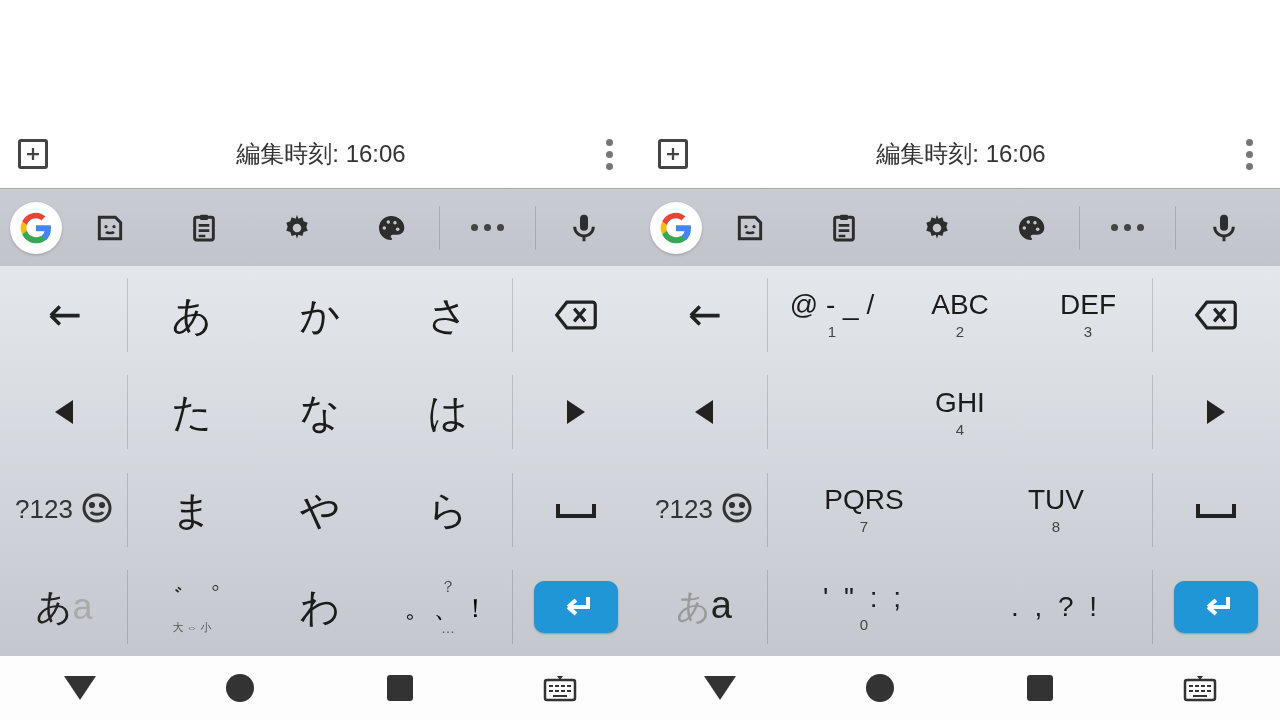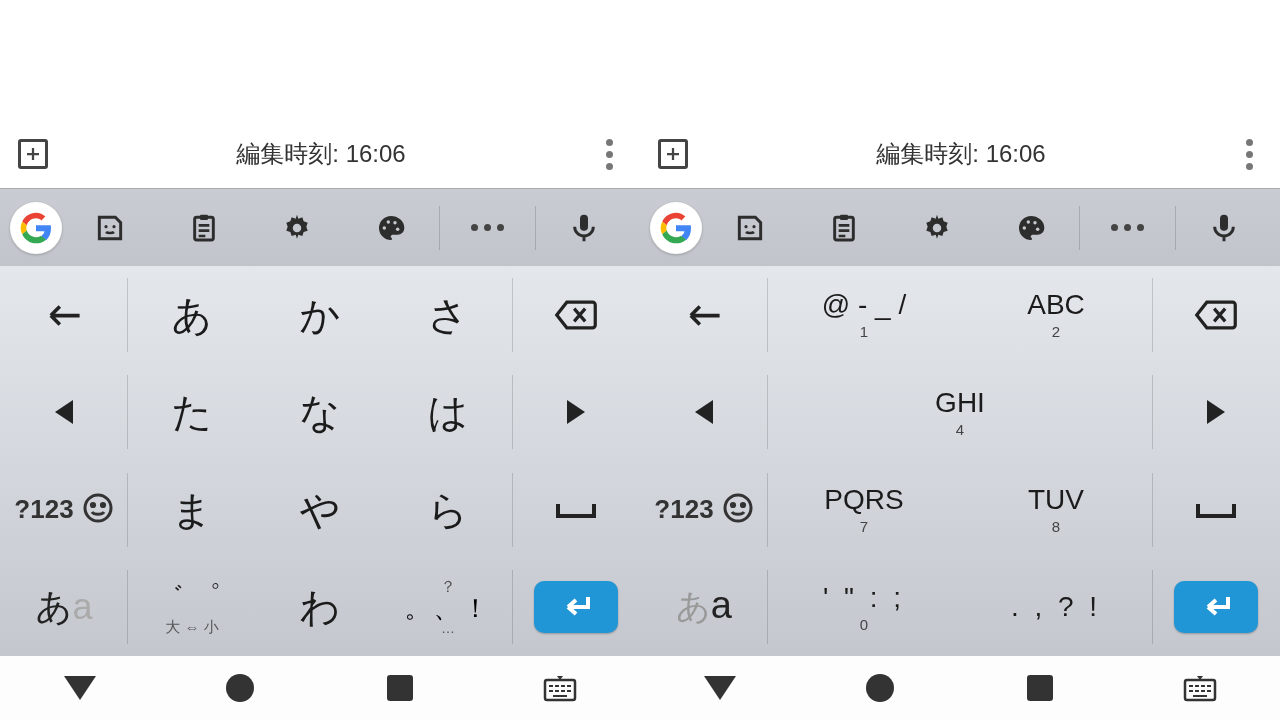--- a/index.html
+++ b/index.html
@@ -30,24 +30,24 @@
   
   .kb { flex: 1; background: linear-gradient(#e4e7ec,#c4c8ce); display: flex; flex-direction: column; }
   .krow { flex: 1; display: flex; }
   .key { flex: 1; display: flex; flex-direction: column; align-items: center; justify-content: center; position: relative; }
   .key.col0, .key.col4 { flex: 0 0 128px; }
   .key.border-r::after { content:""; position:absolute; right:0; top:12%; bottom:12%; width:1px; background: rgba(0,0,0,.15); }
   .key.border-l::before { content:""; position:absolute; left:0; top:12%; bottom:12%; width:1px; background: rgba(0,0,0,.15); }
   .key .main { font-size: 40px; color:#1b1b1b; line-height:1; }
   .key .small { font-size: 15px; color:#444; margin-top:2px; }
   .key .mid { font-size: 28px; color:#1b1b1b; }
-  .key .sub10 { font-size: 15px; color:#555; margin-top:2px; }
+  .key .sub10 { font-size: 11px; color:#555; margin-top:2px; }
   .key .stack { display:flex; flex-direction:column; align-items:center; line-height:1; }
   .key.symrow { display:flex; flex-direction:row; justify-content:center; align-items:center; gap:8px; }
-  .key .num123 { font-size:26px; font-weight:700; color:#333; }
+  .key .num123 { font-size:26px; font-weight:400; color:#333; }
   .emoji svg { width:32px; height:32px; stroke:#333; fill:none; stroke-width:3; }
   .tri { width:0;height:0; }
   .tri.left { border-top:12px solid transparent; border-bottom:12px solid transparent; border-right:18px solid #222; }
   .tri.right{ border-top:12px solid transparent; border-bottom:12px solid transparent; border-left:18px solid #222; }
   .enter { width:84px; height:52px; border-radius:10px; background:#2196d6; display:flex; align-items:center; justify-content:center; box-shadow:0 1px 2px rgba(0,0,0,.25); }
   .enter svg{ width:36px; height:36px; fill:none; stroke:#fff; stroke-width:4; }
   .backspace svg{ width:44px; height:36px; fill:none; stroke:#222; stroke-width:3.5; }
   .undo svg{ width:48px; height:28px; fill:none; stroke:#222; stroke-width:4; }
   .spacebar svg{ width:44px; height:24px; fill:none; stroke:#222; stroke-width:4; }
   .mode .a { font-size:34px; color:#999; }
@@ -337,20 +337,24 @@
             </svg>
           </div>
         <div class="key">
             <span class="mid">@ - _ /</span>
             <span class="small">1</span>
           </div>
         <div class="key">
             <span class="mid">ABC</span>
             <span class="small">2</span>
           </div>
+        <div class="key">
+            <span class="mid">DEF</span>
+            <span class="small">3</span>
+          </div>
         <div class="key col4 border-l backspace">
             <svg viewBox="0 0 48 36">
               <path d="M14 4h28a3 3 0 013 3v22a3 3 0 01-3 3H14L3 18z"></path>
               <path d="M22 11l12 14M34 11L22 25"></path>
             </svg>
           </div>
       </div>
       <div class="krow">
         <div class="key col0 border-r">
             <div class="tri left"></div>

